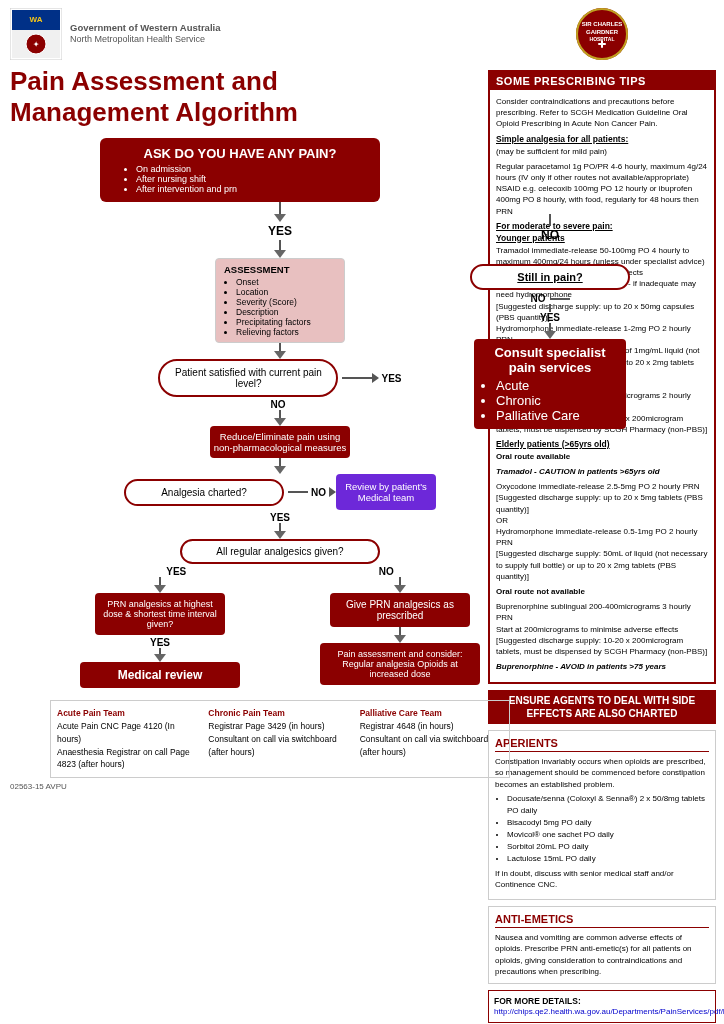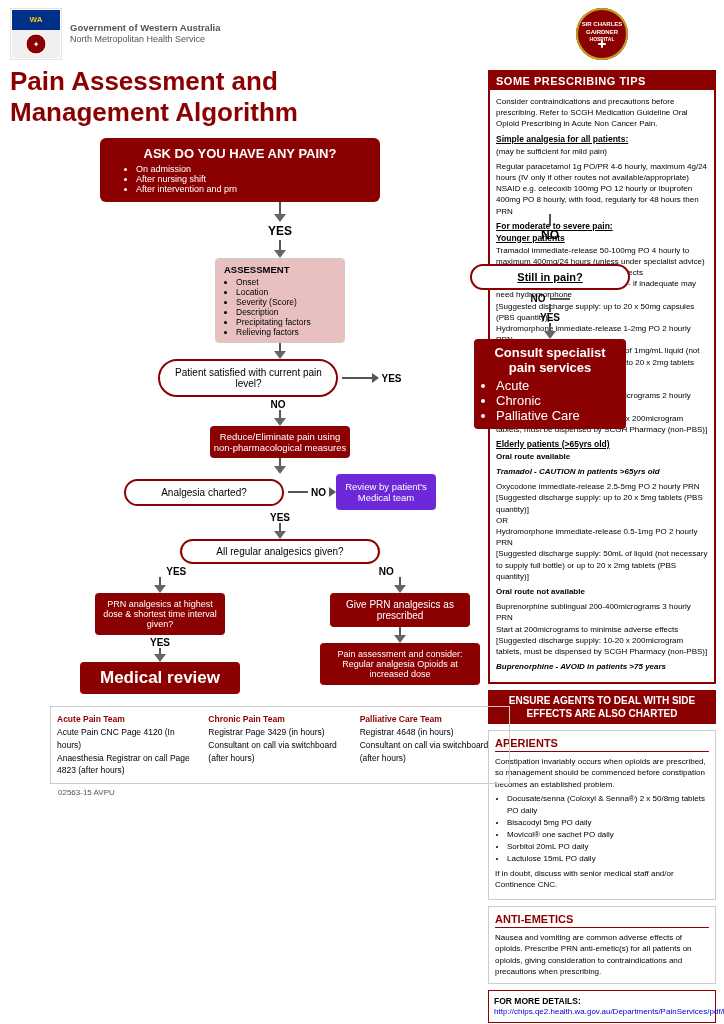--- a/index.html
+++ b/index.html
@@ -179,21 +179,21 @@
       width: 140px;
       text-align: center;
     }
 
     
     .med-review-box {
       background: #8b0000;
       color: #fff;
       border-radius: 4px;
       padding: 6px 10px;
-      font-size: 17px;
+      font-size: 12px;
       font-weight: bold;
       width: 160px;
       text-align: center;
     }
 
     
     .pain-assess-box {
       background: #8b0000;
       color: #fff;
       border-radius: 4px;
@@ -245,21 +245,20 @@
     .contact-col strong {
       display: block;
       color: #8b0000;
     }
 
     
     .footer-code {
       font-size: 8px;
       color: #555;
       margin-top: 4px;
-      margin-left: 48px;
     }
 
     
     .prescribing-tips {
       border: 2px solid #8b0000;
       padding: 6px;
     }
     .prescribing-tips h3 {
       background: #8b0000;
       color: #fff;

